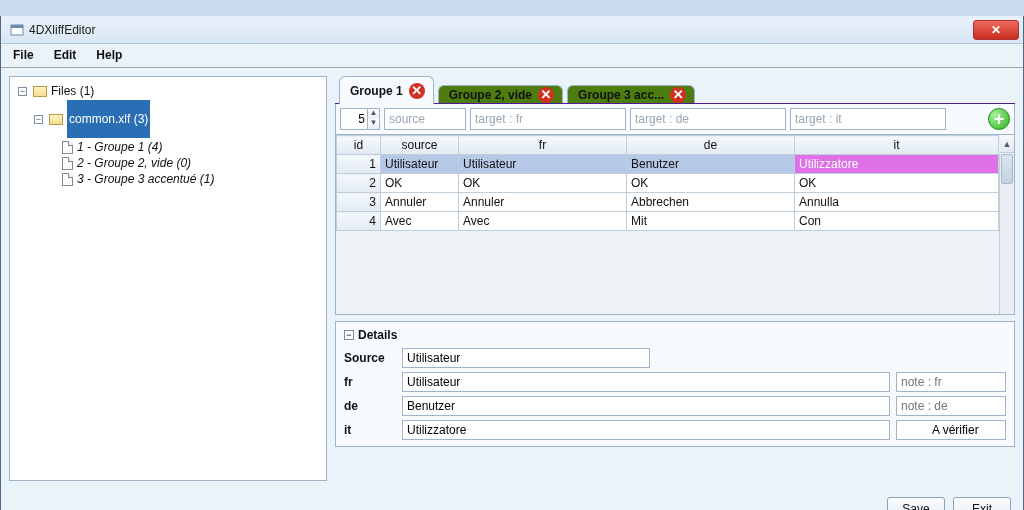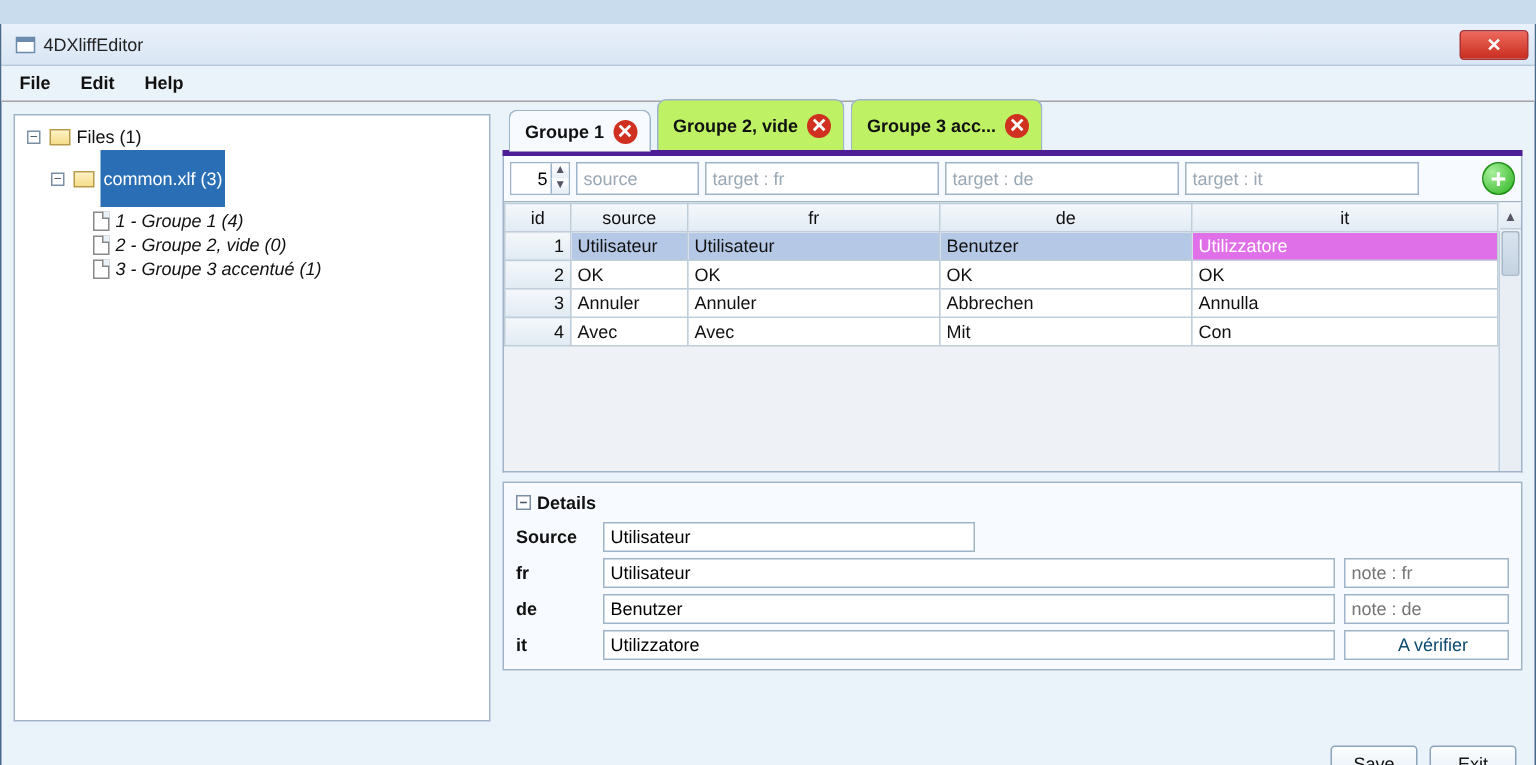--- a/index.html
+++ b/index.html
@@ -26,24 +26,24 @@
 .tree-node { display: flex; align-items: center; gap: 4px; padding: 1px 0 1px 4px; white-space: nowrap; color: #111; }
 .tree-node.indent1 { padding-left: 20px; }
 .tree-node.indent2 { padding-left: 48px; font-style: italic; }
 .tree-node.sel { color: #fff; }
 .tree-node.sel .label { background: #2a6fb5; color: #fff; padding: 12px 2px; }
 .ico-folder { width: 14px; height: 11px; border: 1px solid #b89a4a; background: linear-gradient(#fff2c4, #f4dd8b); position: relative; }
 .ico-file { width: 11px; height: 13px; border: 1px solid #888; background: #fff; position: relative; }
 .ico-file::after { content: ""; position: absolute; right: -1px; top: -1px; width: 4px; height: 4px; background: #eaf2fa; border-left: 1px solid #888; border-bottom: 1px solid #888; }
 .toggle { width: 9px; height: 9px; border: 1px solid #7a8fa5; background: #fff; font-size: 9px; line-height: 7px; text-align: center; color: #456; margin-right: 2px; }
 .right-panel { flex: 1; display: flex; flex-direction: column; min-width: 0; }
-.tabs-row { display: flex; gap: 4px; height: 28px; align-items: flex-end; padding-left: 4px; border-bottom: 4px solid #4c1d95; }
+.tabs-row { display: flex; gap: 4px; height: 28px; align-items: flex-end; padding-left: 4px; border-bottom: 1px solid #4c1d95; }
 .tab {
-  display: flex; align-items: center; gap: 6px; height: 34px; padding: 0 8px 0 10px;
-  border: 1px solid #9fb4c9; border-bottom: none; background: #bef264;
+  display: flex; align-items: center; gap: 6px; height: 18px; padding: 0 8px 0 10px;
+  border: 1px solid #9fb4c9; border-bottom: none; background: #4d7c0f;
   border-radius: 6px 6px 0 0; color: #111; font-weight: bold; cursor: default;
 }
 .tab.active { background: #f7fbff; height: 28px; margin-bottom: -1px; }
 .tab .close { width: 16px; height: 16px; border-radius: 8px; background: #d03020; color: #fff; display: flex; align-items: center; justify-content: center; font-weight: bold; font-size: 13px; line-height: 1; }
 .filter-row {
   display: flex; align-items: center; gap: 4px; padding: 4px; border: 1px solid #9fb4c9; border-top: none;
   background: #f7fbff;
 }
 .spin { display: flex; align-items: center; border: 1px solid #9fb4c9; height: 22px; background: #fff; }
 .spin input { width: 26px; height: 20px; border: none; text-align: right; padding-right: 2px; outline: none; background: #fff; }
@@ -230,21 +230,21 @@
         <input class="val" style="width: 248px;" value="Utilisateur">
         <span></span>
         <label>fr</label>
         <input class="val" value="Utilisateur" style="">
         <input class="note" placeholder="note : fr" style="">
         <label>de</label>
         <input class="val" value="Benutzer" style="">
         <input class="note" placeholder="note : de" style="">
         <label>it</label>
         <input class="val" value="Utilizzatore" style="">
-        <input class="note" style="color: #0c4a6e; padding-left: 35px;" value="A vérifier">
+        <input class="note" style="color: #000000; padding-left: 35px;" value="A vérifier">
       </div>
 
     </div>
   </div>
 
   <div class="buttons-row">
     <button class="btn">Save</button>
     <button class="btn">Exit</button>
   </div>
 

